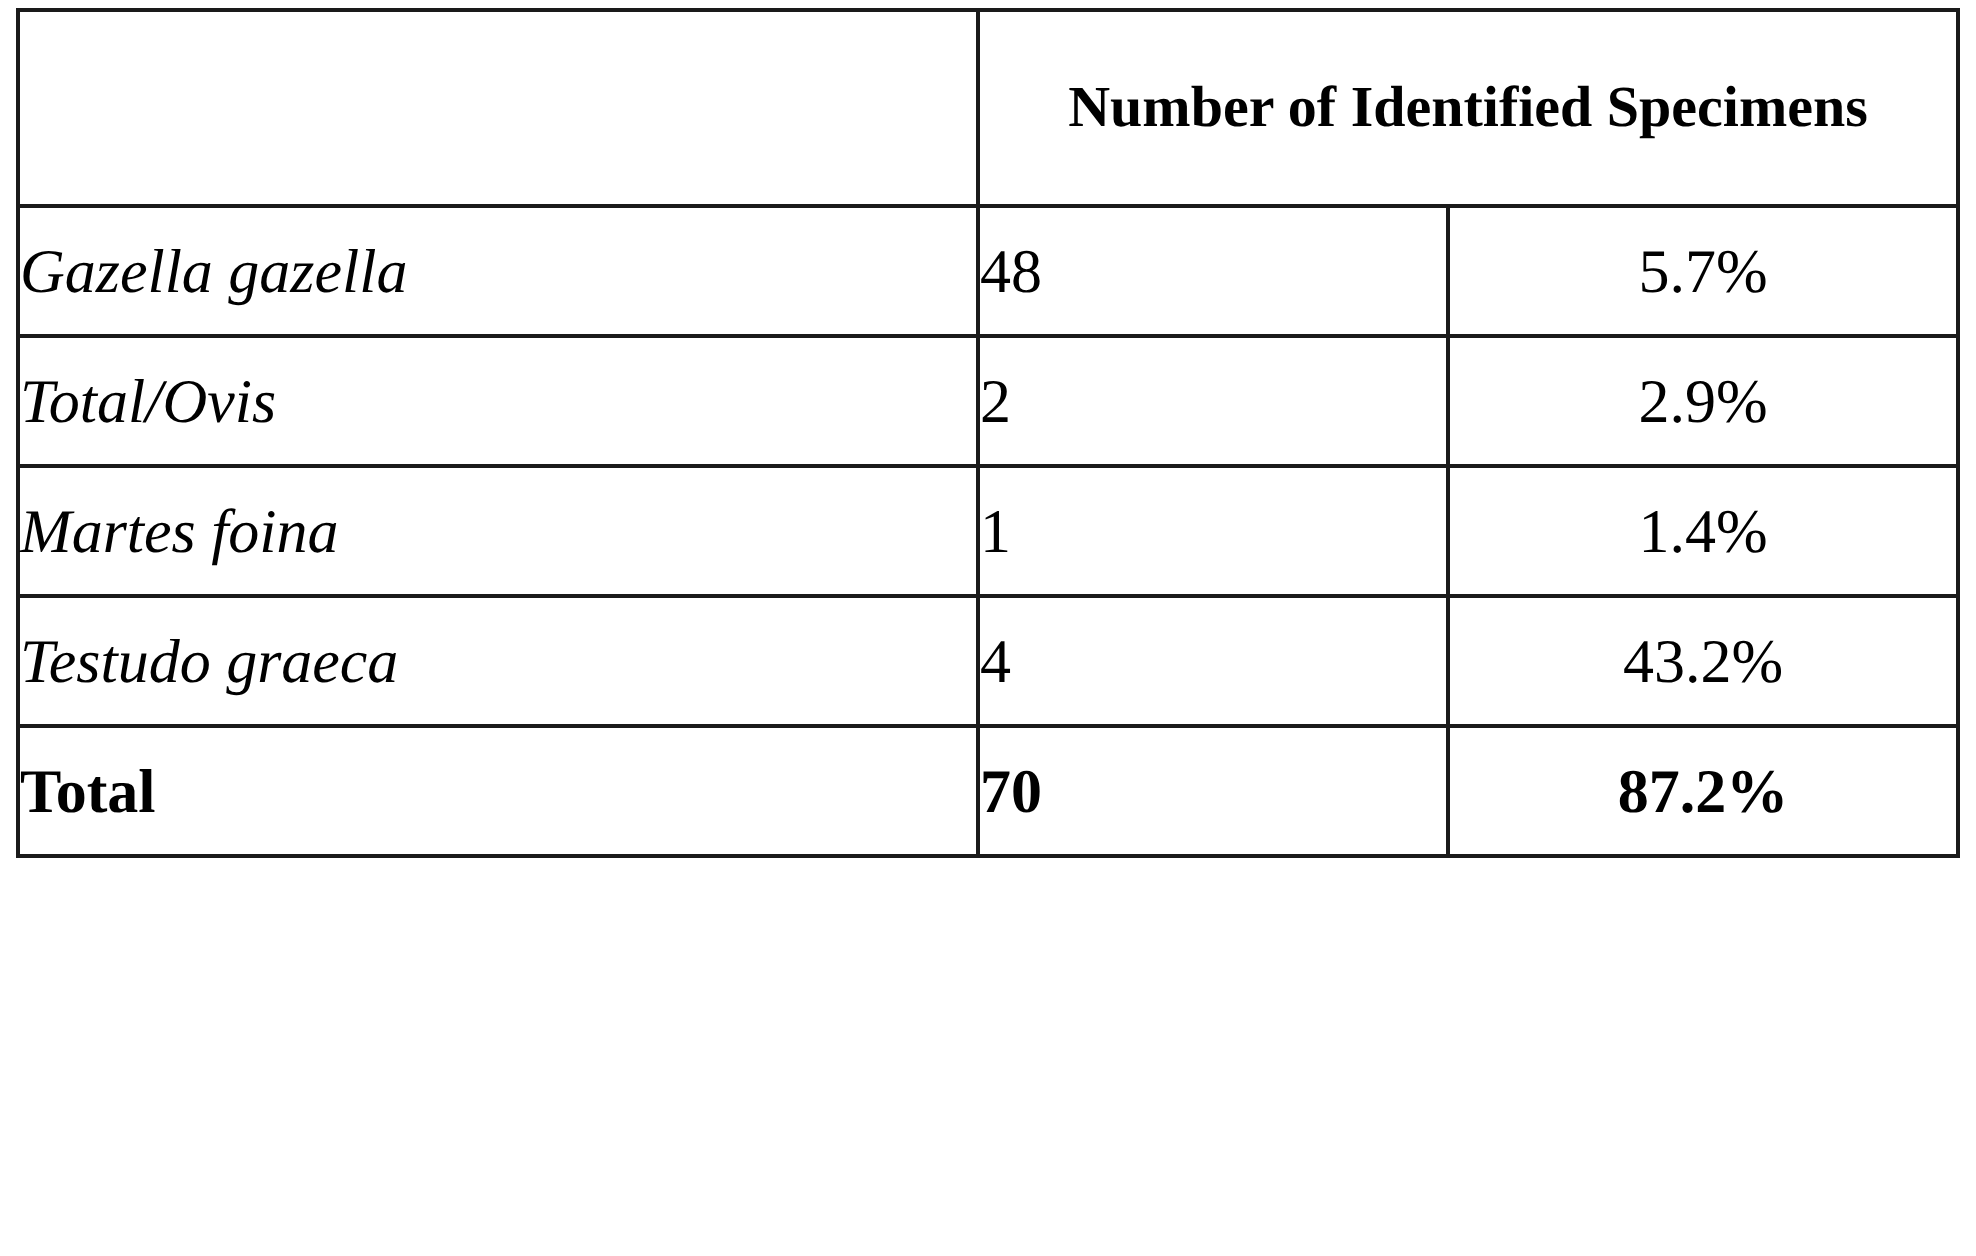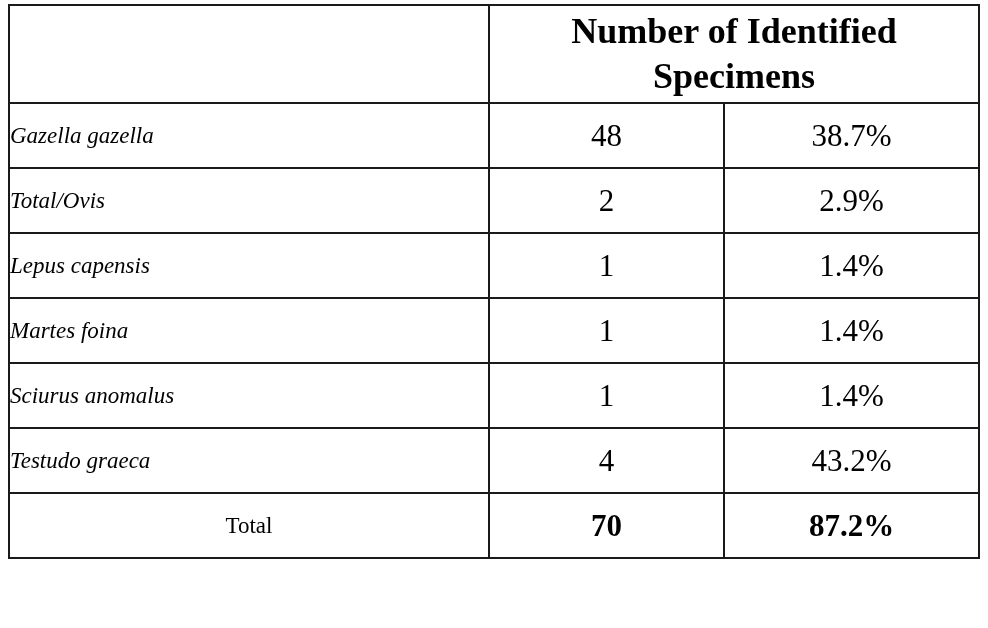--- a/index.html
+++ b/index.html
@@ -34,49 +34,47 @@
   col.c-taxon  { width: 480px; }
   col.c-count  { width: 235px; }
   col.c-pct    { width: 255px; }
 
   
   .hdr-blank {
     height: 96px;
   }
   .hdr-span {
     font-weight: bold;
-    font-size: 36px;
+    font-size: 29px;
     line-height: 1.25;
     text-align: center;
     padding: 8px 18px 10px 18px;
     margin-top: 36px;
   }
 
   
   .taxon-cell {
     font-style: italic;
-    font-size: 23px;
+    font-size: 31px;
     text-align: left;
     padding: 6px 10px 8px 12px;
     height: 63px;
   }
   .num-cell {
     font-size: 31px;
-    text-align: center;
     padding: 6px 10px 8px 10px;
   }
   .pct-cell {
     font-size: 31px;
     text-align: center;
     padding: 6px 28px 8px 10px;
   }
   tr.total-row .taxon-cell {
     font-style: normal;
-    font-weight: normal;
-    text-align: center;
+    font-weight: bold;
   }
   tr.total-row .num-cell,
   tr.total-row .pct-cell {
     font-weight: bold;
   }
 </style>
 </head>
 <body>
 
 <div class="table-wrap">
@@ -89,39 +87,29 @@
     <thead>
       <tr>
         <th class="hdr-blank"></th>
         <th class="hdr-span" colspan="2">Number of Identified Specimens</th>
       </tr>
     </thead>
     <tbody>
       <tr>
         <td class="taxon-cell">Gazella gazella</td>
         <td class="num-cell">48</td>
-        <td class="pct-cell">38.7%</td>
+        <td class="pct-cell">5.7%</td>
       </tr>
       <tr>
         <td class="taxon-cell">Total/Ovis</td>
         <td class="num-cell">2</td>
         <td class="pct-cell">2.9%</td>
       </tr>
       <tr>
-        <td class="taxon-cell">Lepus capensis</td>
-        <td class="num-cell">1</td>
-        <td class="pct-cell">1.4%</td>
-      </tr>
-      <tr>
         <td class="taxon-cell">Martes foina</td>
-        <td class="num-cell">1</td>
-        <td class="pct-cell">1.4%</td>
-      </tr>
-      <tr>
-        <td class="taxon-cell">Sciurus anomalus</td>
         <td class="num-cell">1</td>
         <td class="pct-cell">1.4%</td>
       </tr>
       <tr>
         <td class="taxon-cell">Testudo graeca</td>
         <td class="num-cell">4</td>
         <td class="pct-cell">43.2%</td>
       </tr>
       <tr class="total-row">
         <td class="taxon-cell">Total</td>

